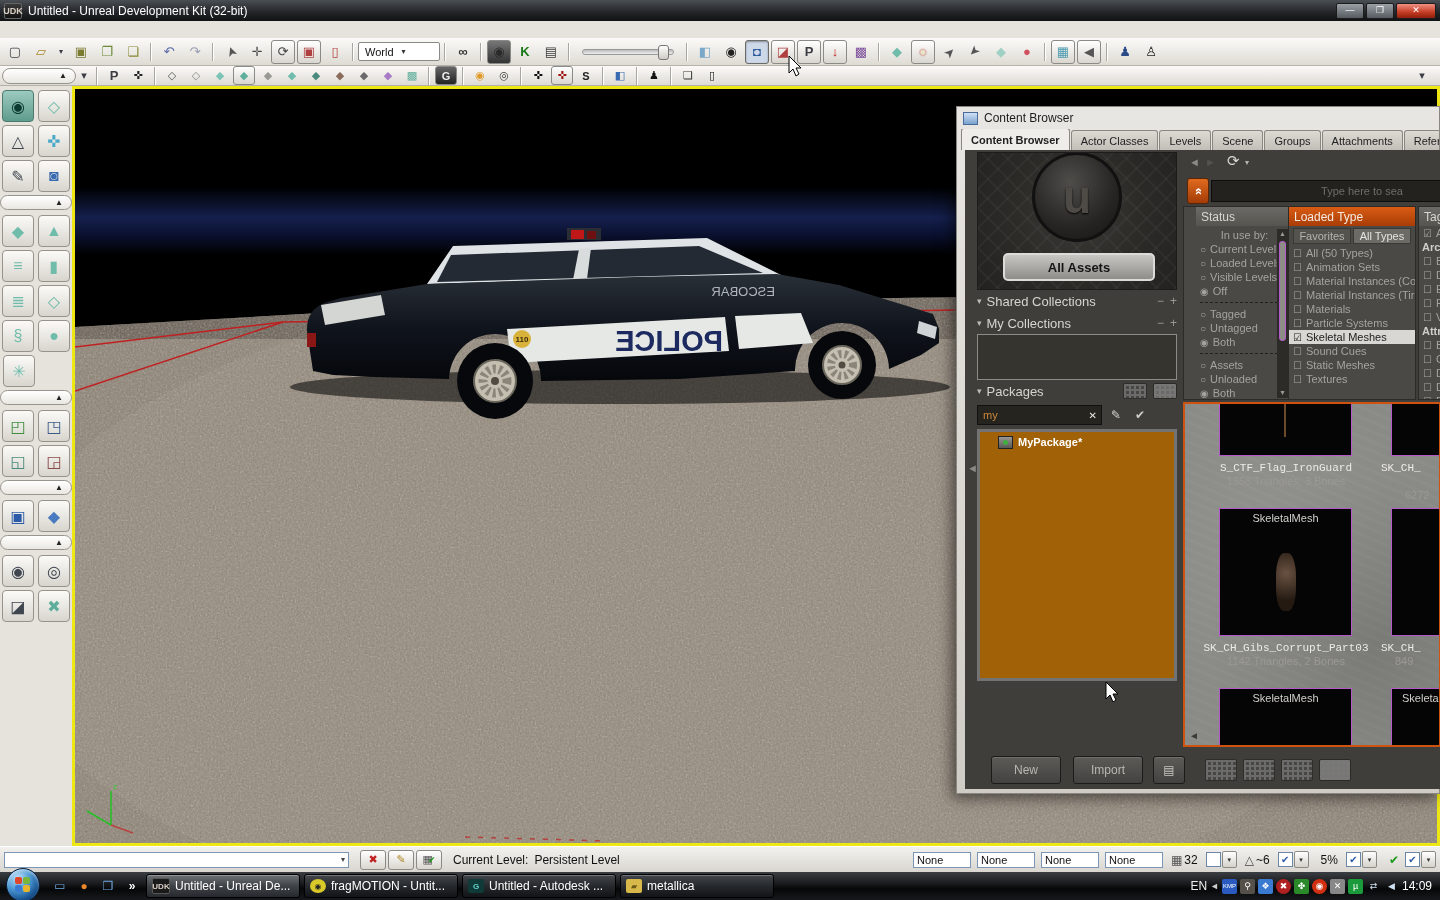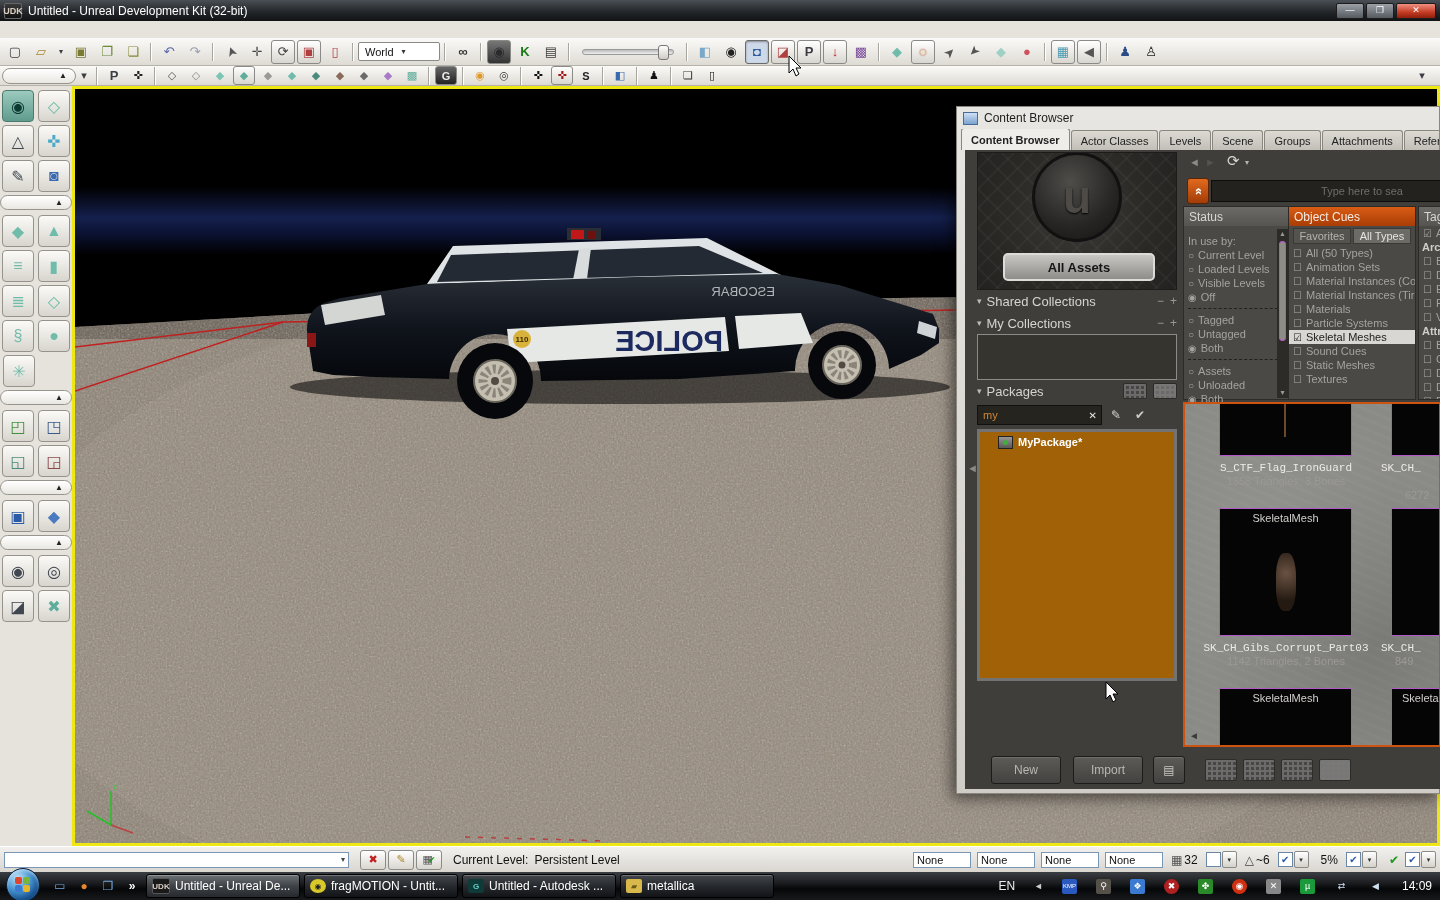--- a/index.html
+++ b/index.html
@@ -68,21 +68,21 @@
     background:radial-gradient(circle at 34% 28%,#bfe2f7,#4d9ad6 38%,#17528f 70%,#0a2c55);
     border:1px solid #0a1f38;box-shadow:inset 0 2px 3px rgba(255,255,255,.5);}
   #orb .fl{position:absolute;width:7px;height:7px;border-radius:2px;}
   .qli{width:18px;height:16px;margin:0 3px;display:flex;align-items:center;justify-content:center;font-size:12px;}
   .tkbtn{width:152px;height:22px;margin:0 2px;border:1px solid #000;border-radius:3px;
     background:linear-gradient(#43474c,#26292d 50%,#121417);box-shadow:inset 0 1px 0 rgba(255,255,255,.25);
     display:flex;align-items:center;font-size:12px;color:#fff;overflow:hidden;white-space:nowrap;}
   .tkbtn.active{background:linear-gradient(#6d7277,#3f4348 50%,#26292d);}
   .tkbtn .ticn{width:16px;height:14px;margin:0 5px 0 5px;border-radius:2px;flex:0 0 auto;
     display:flex;align-items:center;justify-content:center;font-size:8px;font-weight:bold;}
-  .tray{margin-left:auto;display:flex;align-items:center;gap:19px;padding-right:8px;font-size:12px;}
+  .tray{margin-left:auto;display:flex;align-items:center;gap:3px;padding-right:8px;font-size:12px;}
   .tico{width:15px;height:15px;border-radius:2px;display:flex;align-items:center;justify-content:center;
     font-size:9px;color:#fff;}
   
   #cb{left:956px;top:106px;width:484px;height:688px;background:linear-gradient(#e8e6e2,#cfccc6);
     border:1px solid #8a8780;box-shadow:-4px 4px 14px rgba(0,0,0,.55);box-sizing:border-box;}
   #cb-title{height:22px;display:flex;align-items:center;font-size:12px;color:#1c1c1c;padding-left:6px;}
   #cb-title .tic{width:13px;height:11px;border:1px solid #4a6a9a;background:linear-gradient(#cfe0f4,#7aa2cf);margin-right:6px;}
   #cb-tabs{height:21px;display:flex;align-items:flex-end;padding-left:4px;overflow:hidden;}
   .cbtab{height:19px;padding:0 9px;margin-right:1px;border:1px solid #8a8780;border-bottom:none;
     border-radius:3px 3px 0 0;background:linear-gradient(#dddad4,#c2bfb8);font-size:11px;color:#222;
@@ -667,23 +667,23 @@
       <span class="nav-ar" style="left:224px;top:6px;">◄</span>
       <span class="nav-ar" style="left:240px;top:6px;color:#55534f;">►</span>
       <span class="nav-ar" style="left:262px;top:2px;font-size:15px;color:#d8d6d2;">⟳</span>
       <span class="nav-ar" style="left:280px;top:8px;font-size:8px;color:#b5b3ae;">▾</span>
 
       <div id="chevbtn">
           <span>»</span>
         </div>
       <div id="cb-search">Type here to sea</div>
 
-      <div class="fpanel" style="left:218px;width:107px;">
+      <div class="fpanel" style="left:218px;width:107px;padding-left:12px;">
         <div class="ph">Status</div>
-        <div class="frow" style="margin-top:8px;">
+        <div class="frow" style="margin-top:2px;justify-content:center;">
             <span>In use by:</span>
           </div>
         <div class="frow">
             <span class="g">○</span>
             <span>Current Level</span>
           </div>
         <div class="frow">
             <span class="g">○</span>
             <span>Loaded Levels</span>
           </div>
@@ -722,21 +722,21 @@
             <span>Both</span>
           </div>
         <div class="vscroll" style="top:22px;">
           <span class="ar" style="top:1px;">▲</span>
           <div class="thumb" style="top:12px;height:100px;"></div>
           <span class="ar" style="bottom:1px;transform:rotate(180deg);">▲</span>
         </div>
       </div>
 
       <div class="fpanel" style="left:323px;width:128px;">
-        <div class="ph orange">Object Cues</div>
+        <div class="ph orange">Loaded Type</div>
         <div class="ottabs">
           <div class="ottab">Favorites</div>
           <div class="ottab on">All Types</div>
         </div>
         <div class="frow">
             <span class="g">☐</span>
             <span>All (50 Types)</span>
           </div>
         <div class="frow">
             <span class="g">☐</span>

